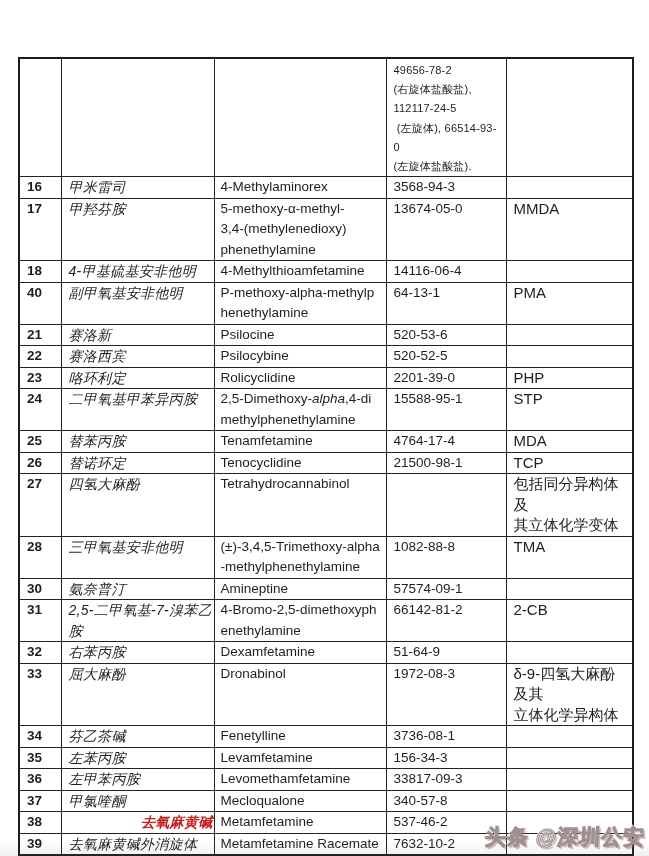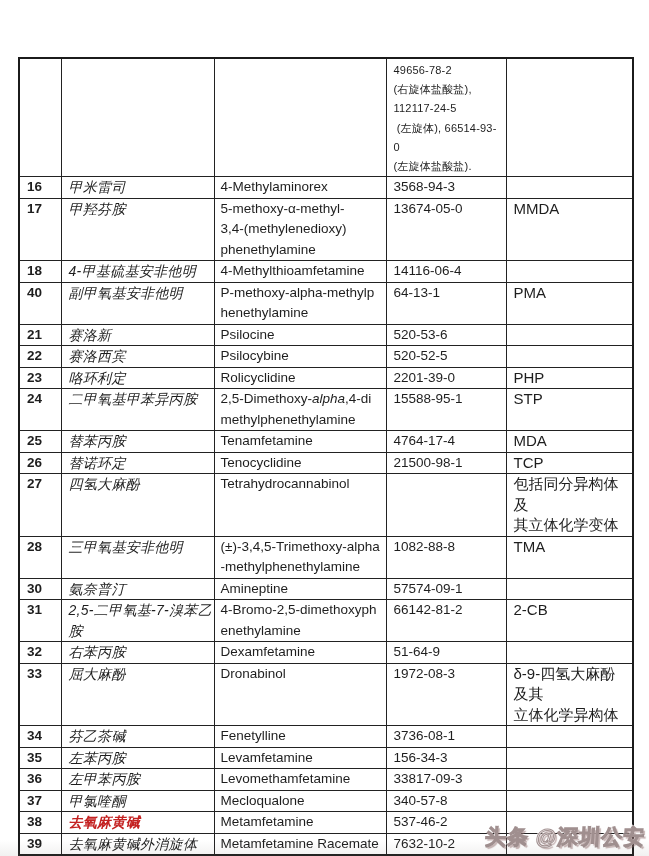--- a/index.html
+++ b/index.html
@@ -221,21 +221,21 @@
         </tr>
         <tr>
           <td class="no">37</td>
           <td class="cn">甲氯喹酮</td>
           <td class="en">Mecloqualone</td>
           <td class="cas">340-57-8</td>
           <td class="note"></td>
         </tr>
         <tr>
           <td class="no">38</td>
-          <td class="cn" style="color: rgb(196, 34, 34); font-weight: bold;">去氧麻黄碱</td>
+          <td class="cn" style="color: rgb(196, 34, 34); font-weight: bold; text-align: right;">去氧麻黄碱</td>
           <td class="en">Metamfetamine</td>
           <td class="cas">537-46-2</td>
           <td class="note"></td>
         </tr>
         <tr>
           <td class="no">39</td>
           <td class="cn">去氧麻黄碱外消旋体</td>
           <td class="en">Metamfetamine Racemate</td>
           <td class="cas">7632-10-2</td>
           <td class="note"></td>

